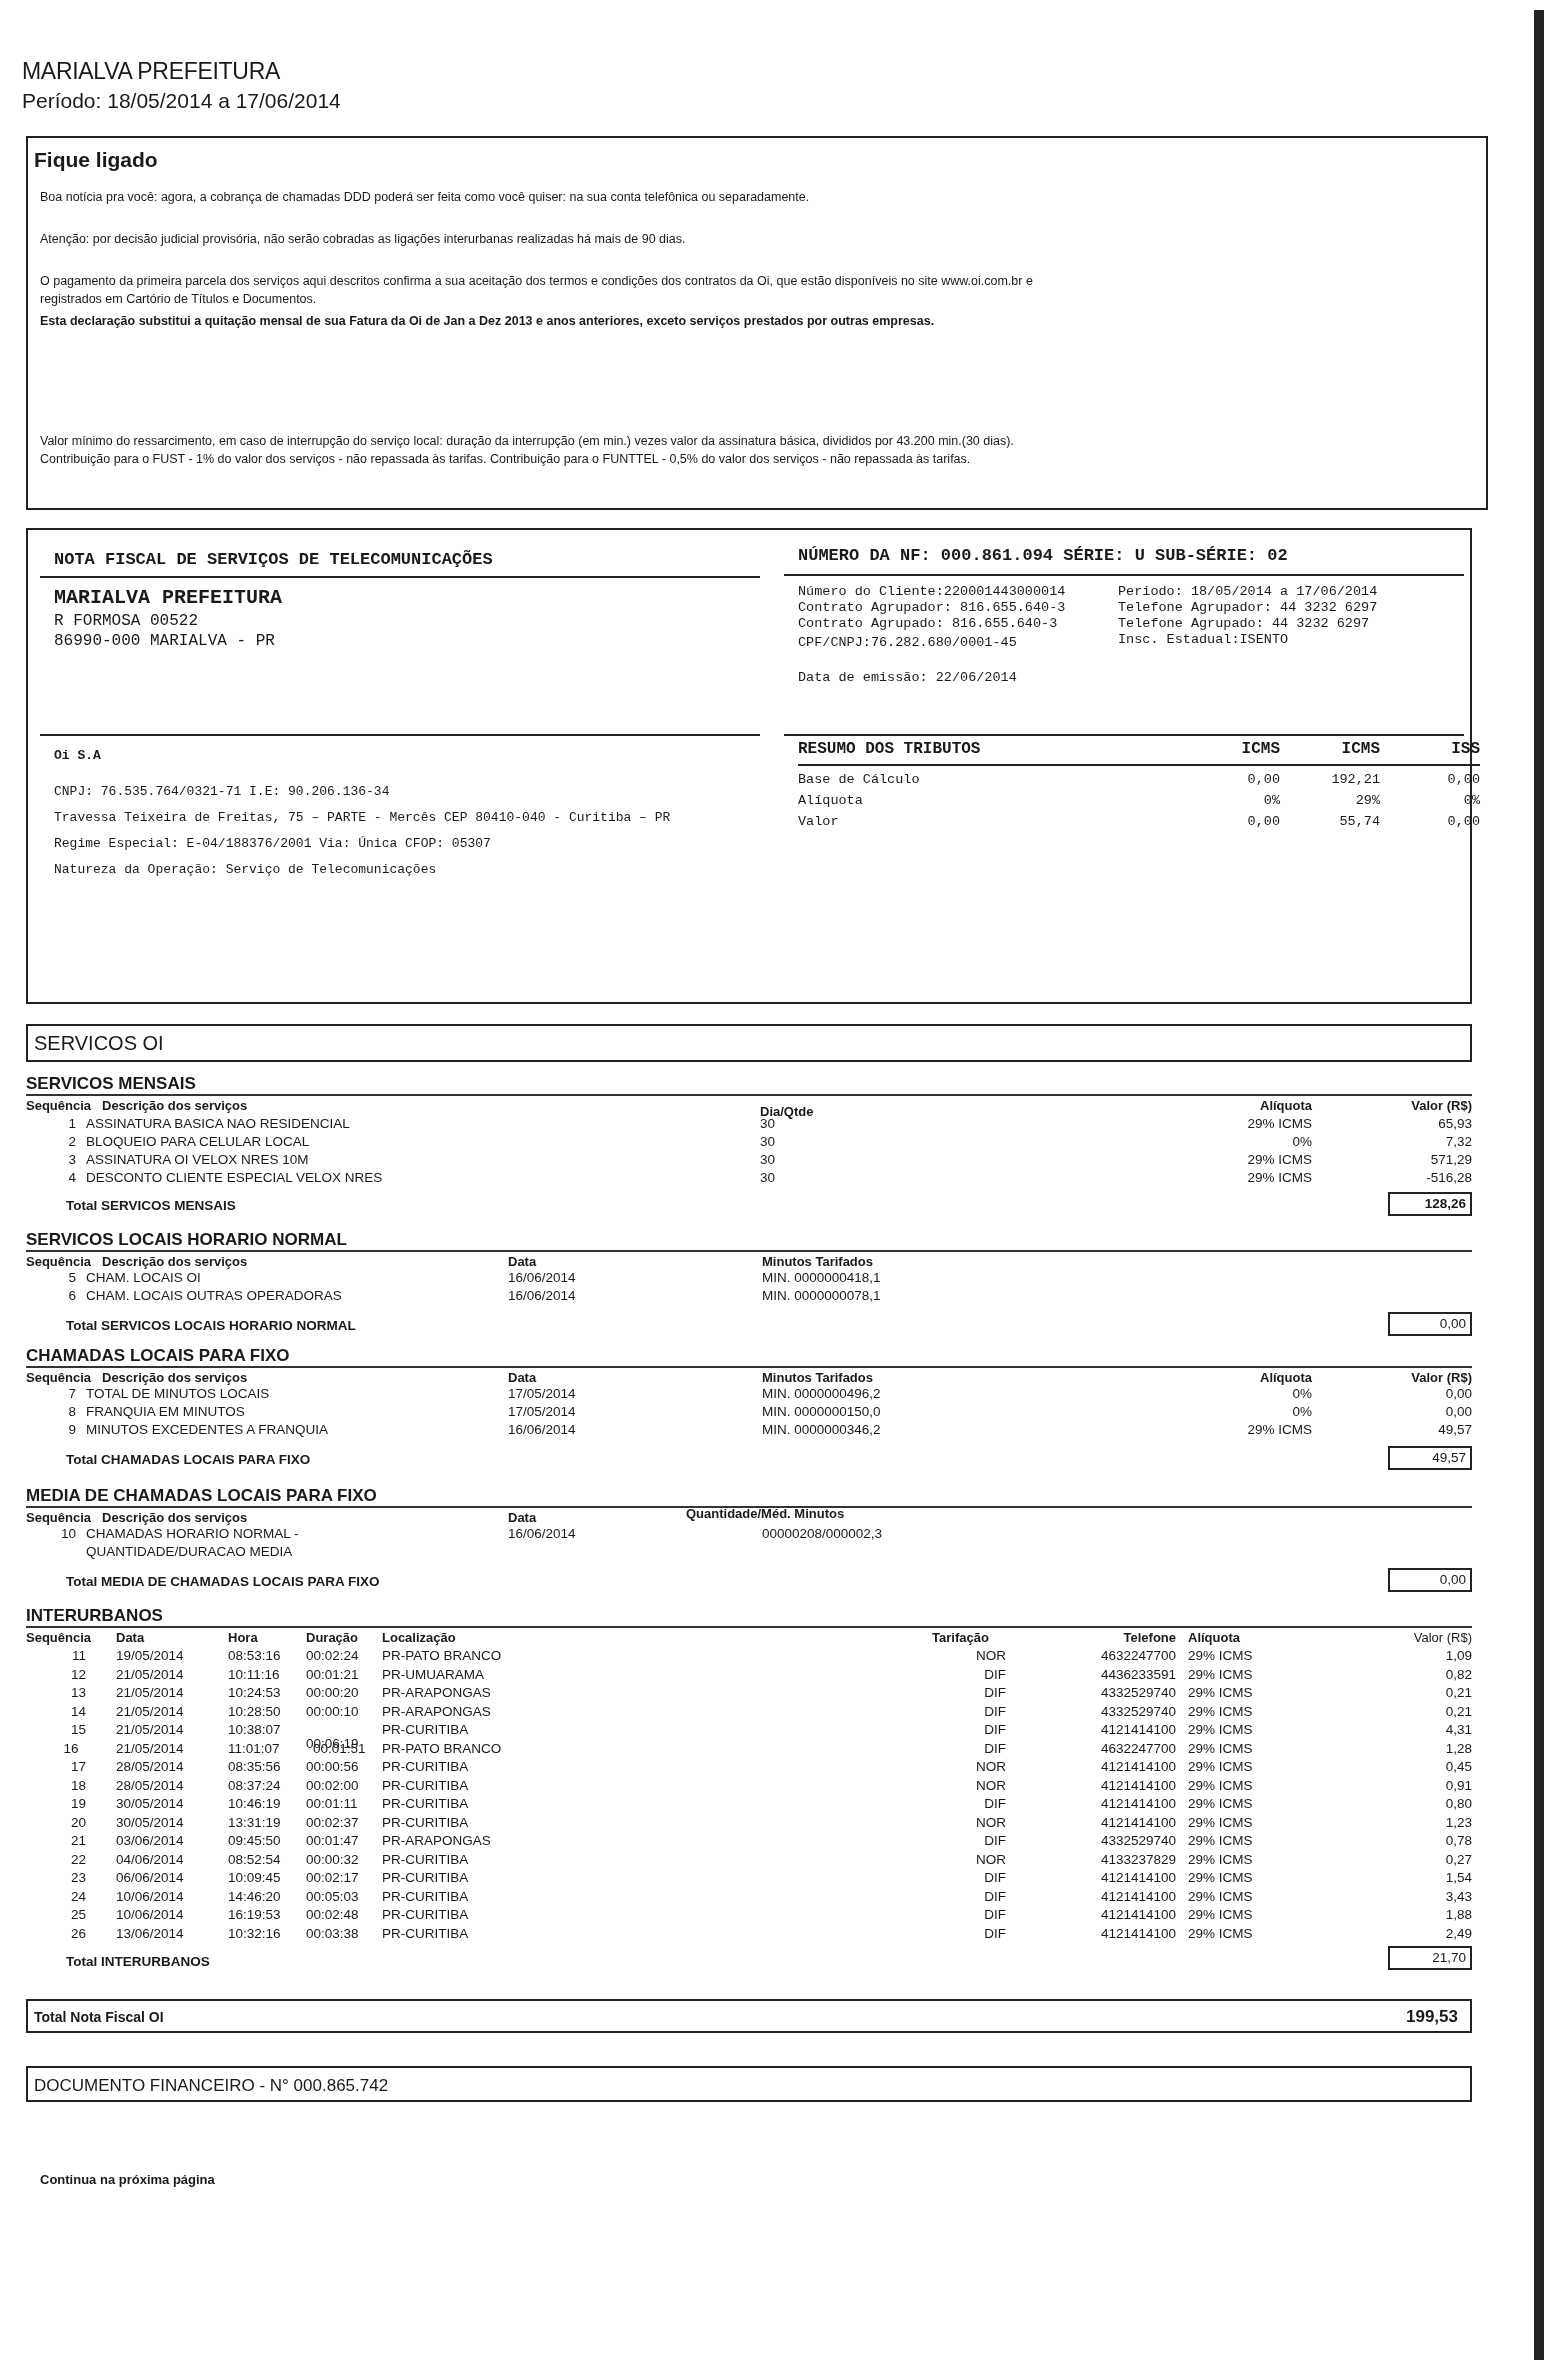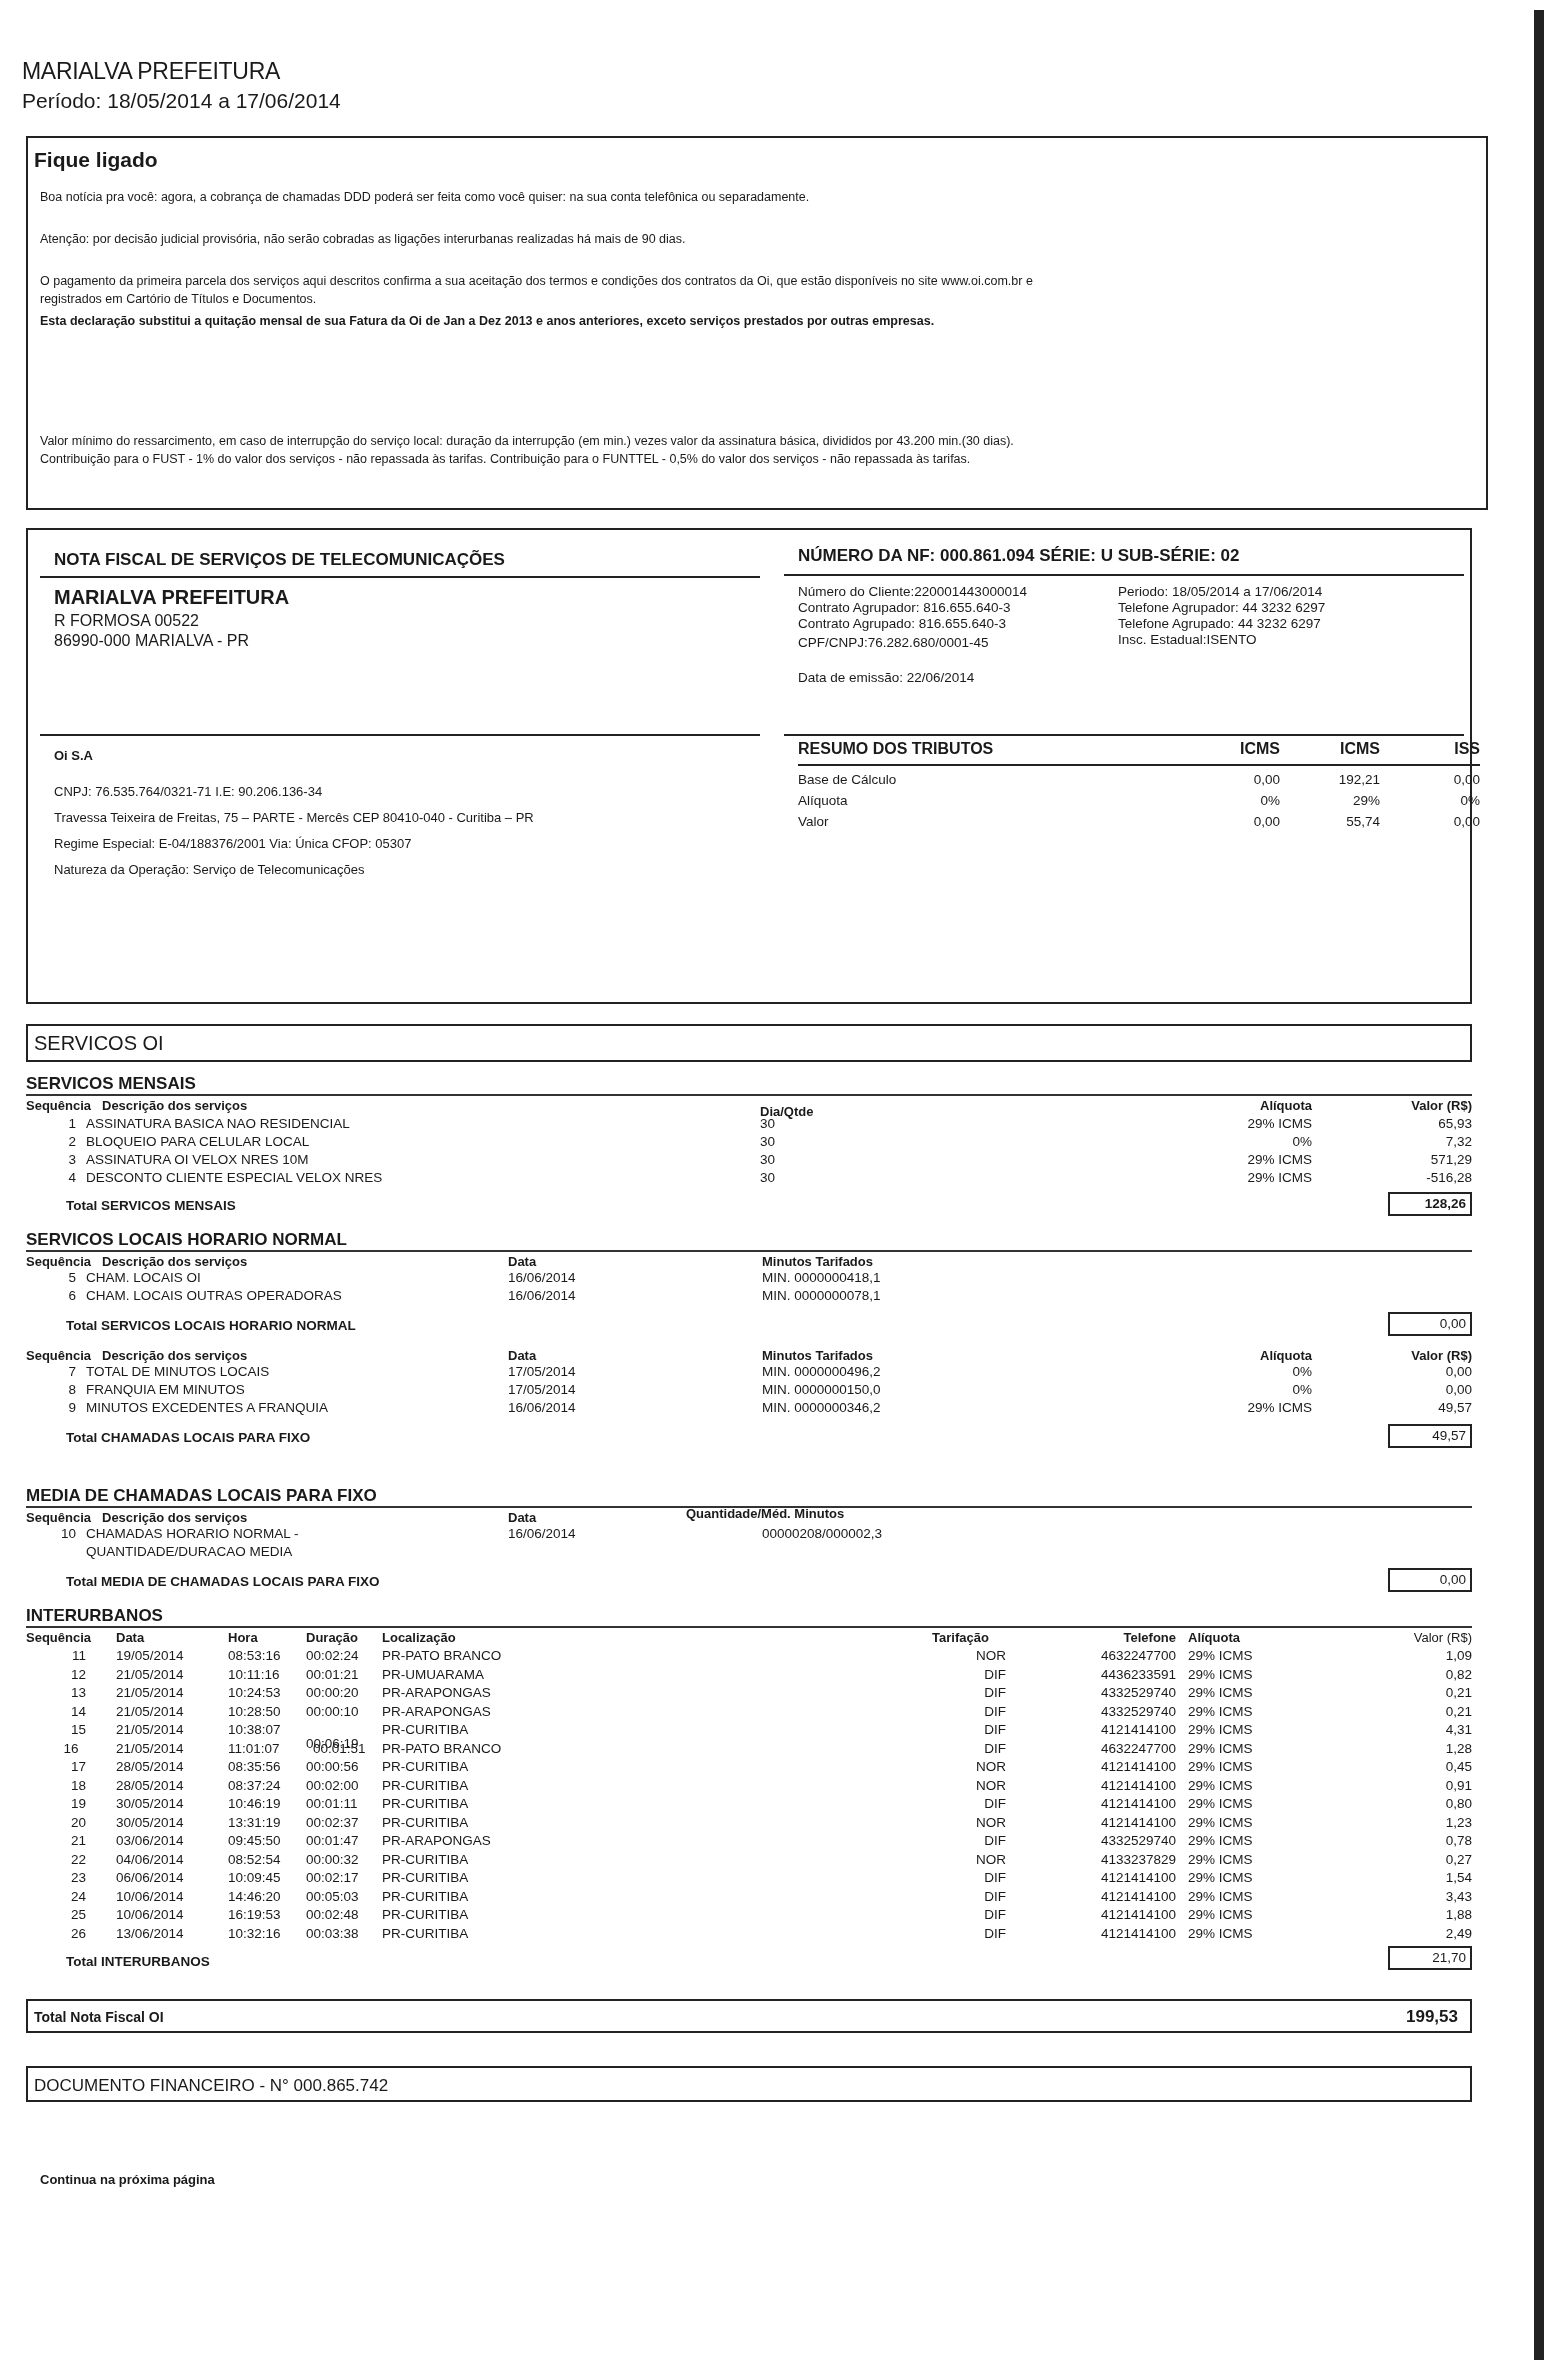--- a/index.html
+++ b/index.html
@@ -6,21 +6,21 @@
   body { width:1552px; height:2373px; position:relative; font-family:"Liberation Sans", sans-serif; color:#1a1a1a; overflow:hidden; }
   .page { position:absolute; left:0; top:0; width:1552px; height:2373px; }
   .right-edge { position:absolute; right:8px; top:10px; width:10px; height:2350px; background:#222; }
   .hdr { position:absolute; left:22px; top:58px; }
   .hdr .name { font-size:23px; font-weight:normal; letter-spacing:-0.3px; }
   .hdr .period { font-size:21px; margin-top:4px; }
   .box { position:absolute; border:2px solid #222; box-sizing:border-box; }
   .fique { left:26px; top:136px; width:1462px; height:374px; }
   .fique .title { position:absolute; left:6px; top:10px; font-size:21px; font-weight:bold; }
   .fique p { position:absolute; left:12px; margin:0; font-size:12.5px; line-height:18px; }
-  .nf { left:26px; top:528px; width:1446px; height:476px; }
+  .nf { left:26px; top:528px; width:1446px; height:476px;font-family:Liberation Mono, monospace; }
   .nf .title-l { position:absolute; left:26px; top:20px; font-size:17px; font-weight:bold; }
   .nf .title-r { position:absolute; left:770px; top:16px; font-size:17px; font-weight:bold; }
   .nf .rule { position:absolute; height:2px; background:#222; }
   .nf .cust-name { position:absolute; left:26px; top:56px; font-size:20px; font-weight:bold; }
   .nf .cust-line { position:absolute; left:26px; font-size:16px; }
   .nf .info { position:absolute; font-size:13.5px; line-height:16px; }
   .nf .oi { position:absolute; left:26px; font-size:13px; }
   .trib { position:absolute; left:770px; top:210px; width:682px; }
   .trib .head { display:flex; font-size:16px; font-weight:bold; }
   .trib .row { display:flex; font-size:13.5px; margin-top:6px; }
@@ -189,20 +189,21 @@
       <span class="td" style="left:60px;top:36px">CHAM. LOCAIS OUTRAS OPERADORAS</span>
       <span class="td" style="left:482px;top:36px">16/06/2014</span>
       <span class="td" style="left:736px;top:36px">MIN. 0000000078,1</span>
 
       <span class="totlabel" style="top:66px">Total SERVICOS LOCAIS HORARIO NORMAL</span>
       <span class="totbox" style="top:60px">0,00</span>
     </div>
   </div>
 
   <div class="sec" style="top:1346px">
+    <div class="stitle">CHAMADAS LOCAIS PARA FIXO</div>
     <div class="tbl" style="height:110px">
       <span class="th" style="left:0;top:2px">Sequência</span>
       <span class="th" style="left:76px;top:2px">Descrição dos serviços</span>
       <span class="th" style="left:482px;top:2px">Data</span>
       <span class="th" style="left:736px;top:2px">Minutos Tarifados</span>
       <span class="th r" style="right:160px;top:2px">Alíquota</span>
       <span class="th r" style="right:0;top:2px">Valor (R$)</span>
 
       <span class="td r" style="left:30px;width:20px;top:18px">7</span>
       <span class="td" style="left:60px;top:18px">TOTAL DE MINUTOS LOCAIS</span>

